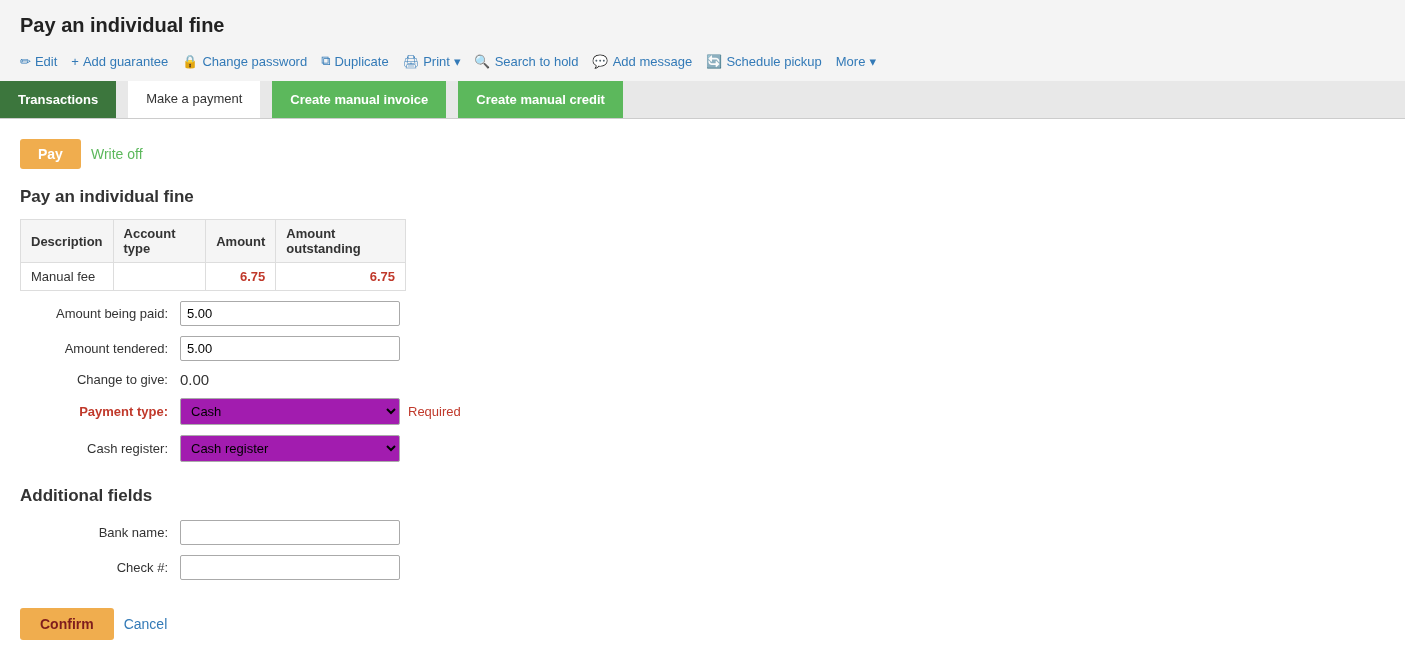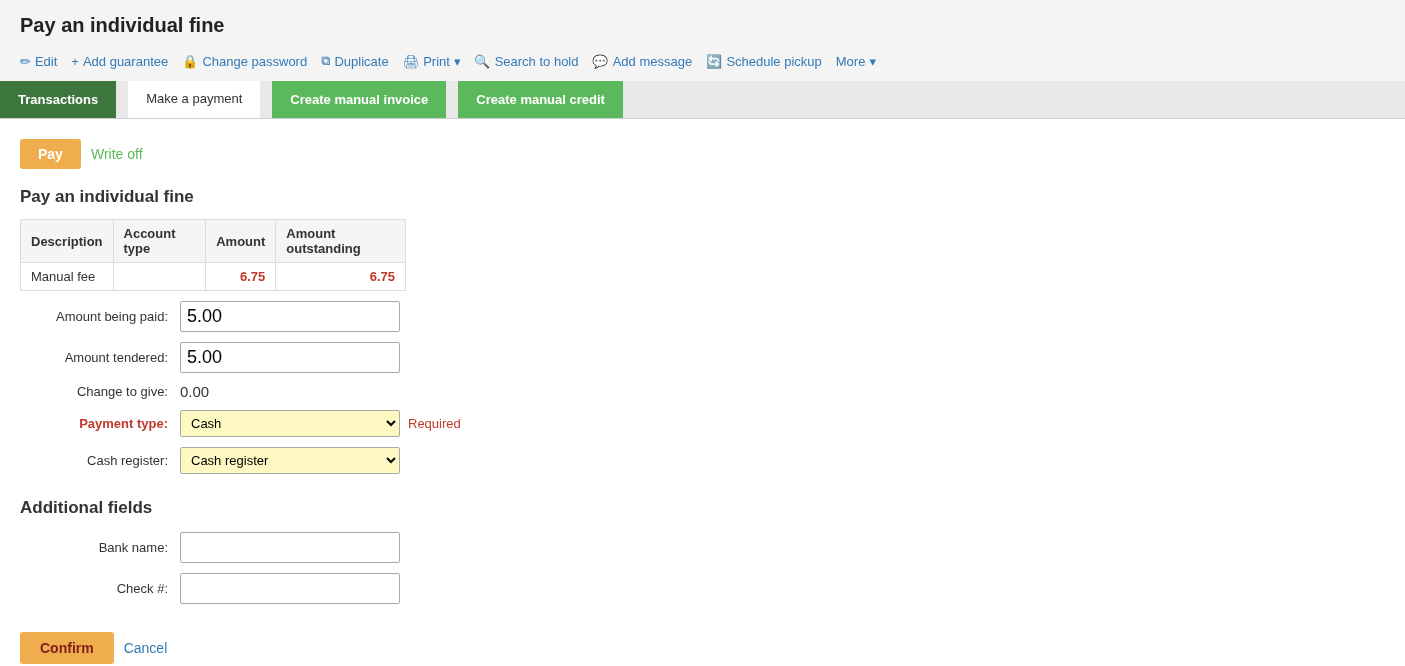--- a/index.html
+++ b/index.html
@@ -19,22 +19,22 @@
     .fine-table { border-collapse: collapse; width: 386px; margin-bottom: 10px; }
     .fine-table th { background: #f5f5f5; border: 1px solid #ddd; padding: 6px 10px; text-align: left; font-size: 13px; }
     .fine-table td { border: 1px solid #ddd; padding: 6px 10px; font-size: 13px; }
     .fine-table td.amount { text-align: right; color: #c0392b; font-weight: bold; }
     .fine-table td.total-label { font-weight: bold; background: #f5f5f5; }
     .fine-table td.total-val { text-align: right; font-weight: bold; }
     .form-section { margin-top: 8px; }
     .form-row { display: flex; align-items: center; margin-bottom: 10px; }
     .form-label { width: 160px; text-align: right; padding-right: 12px; font-size: 13px; color: #333; }
     .form-label.required { color: #c0392b; font-weight: bold; }
-    .form-input { width: 220px; padding: 4px 6px; border: 1px solid #aaa; font-size: 18px; border-radius: 2px; }
-    .form-select { width: 220px; padding: 4px 6px; border: 1px solid #aaa; font-size: 13px; border-radius: 2px; background: #fef9c3; }
+    .form-input { width: 220px; padding: 4px 6px; border: 1px solid #aaa; font-size: 13px; border-radius: 2px; }
+    .form-select { width: 220px; padding: 4px 6px; border: 1px solid #aaa; font-size: 13px; border-radius: 2px; background: #a21caf; }
     .change-value { font-size: 15px; color: #333; }
     .required-text { color: #c0392b; font-size: 13px; margin-left: 8px; }
     .additional-fields-title { font-size: 17px; font-weight: bold; color: #333; margin: 24px 0 14px 0; }
     .confirm-area { margin-top: 28px; display: flex; gap: 10px; align-items: center; }
     .btn-confirm { background: #f0ad4e; color: #7f1d1d; border: none; padding: 8px 20px; font-size: 14px; font-weight: bold; cursor: pointer; border-radius: 3px; }
     .btn-cancel { background: none; border: none; color: #337ab7; font-size: 14px; cursor: pointer; }
   </style>
 </head>
 <body>
 

